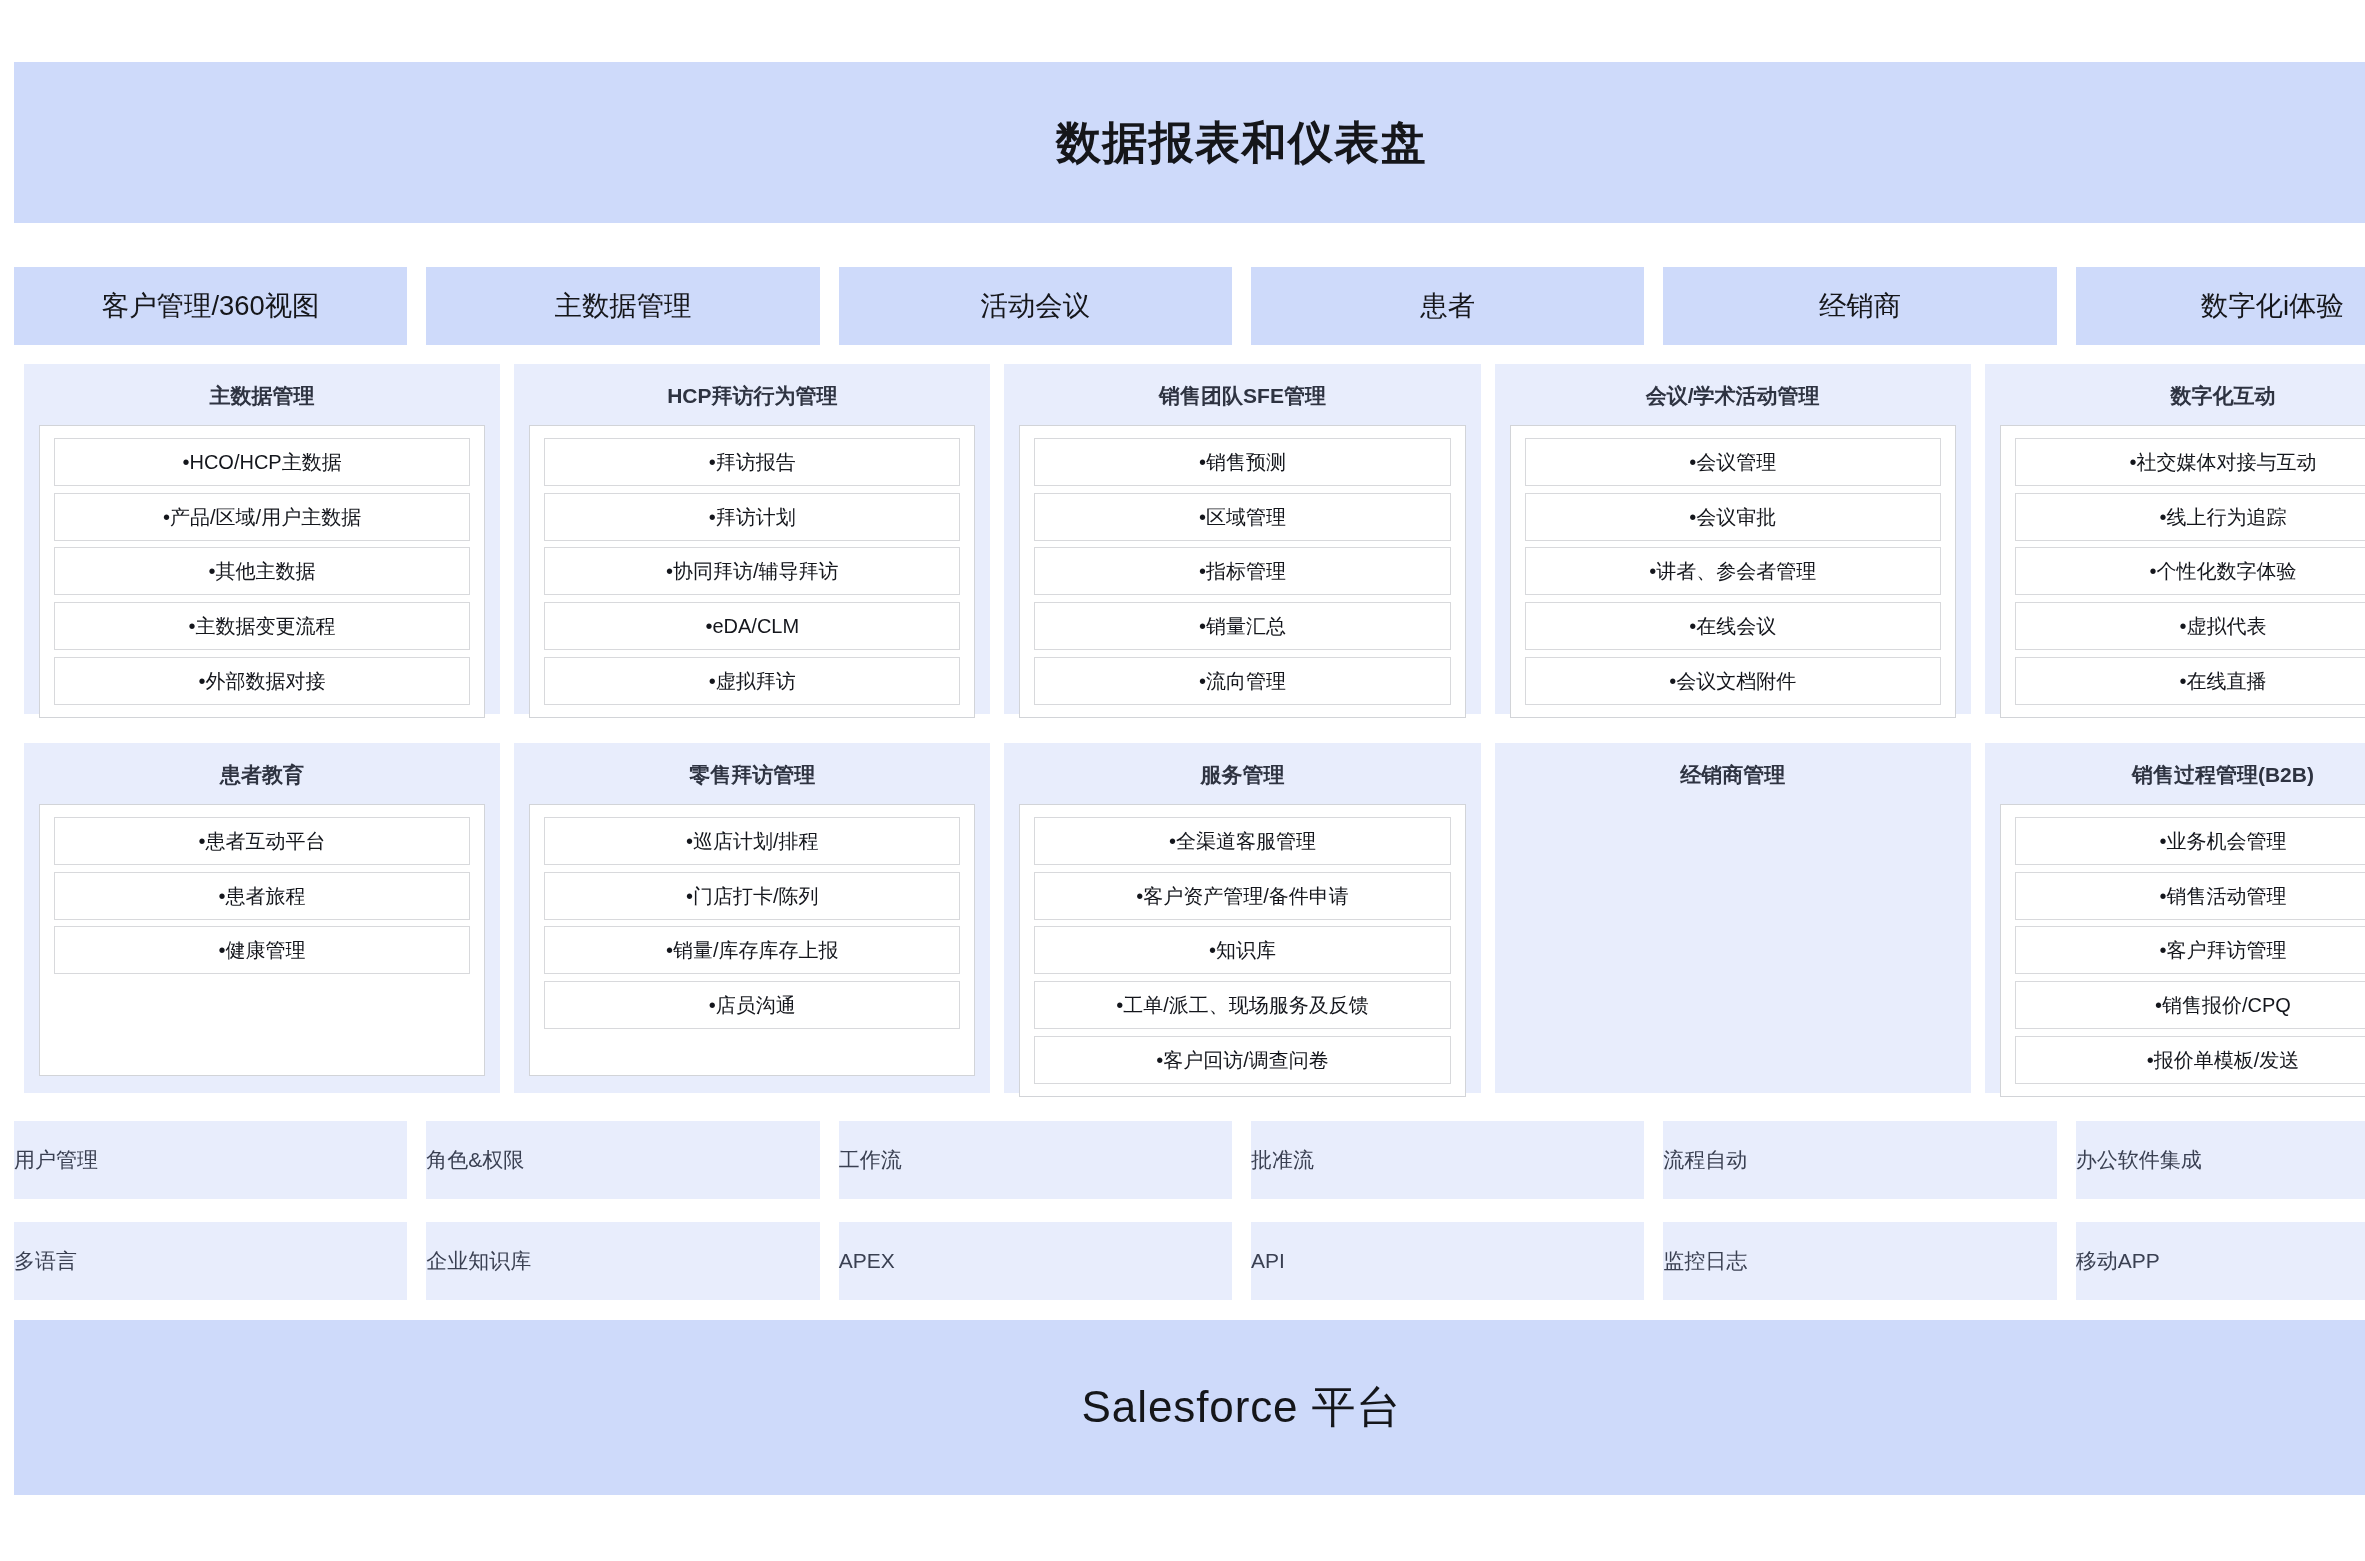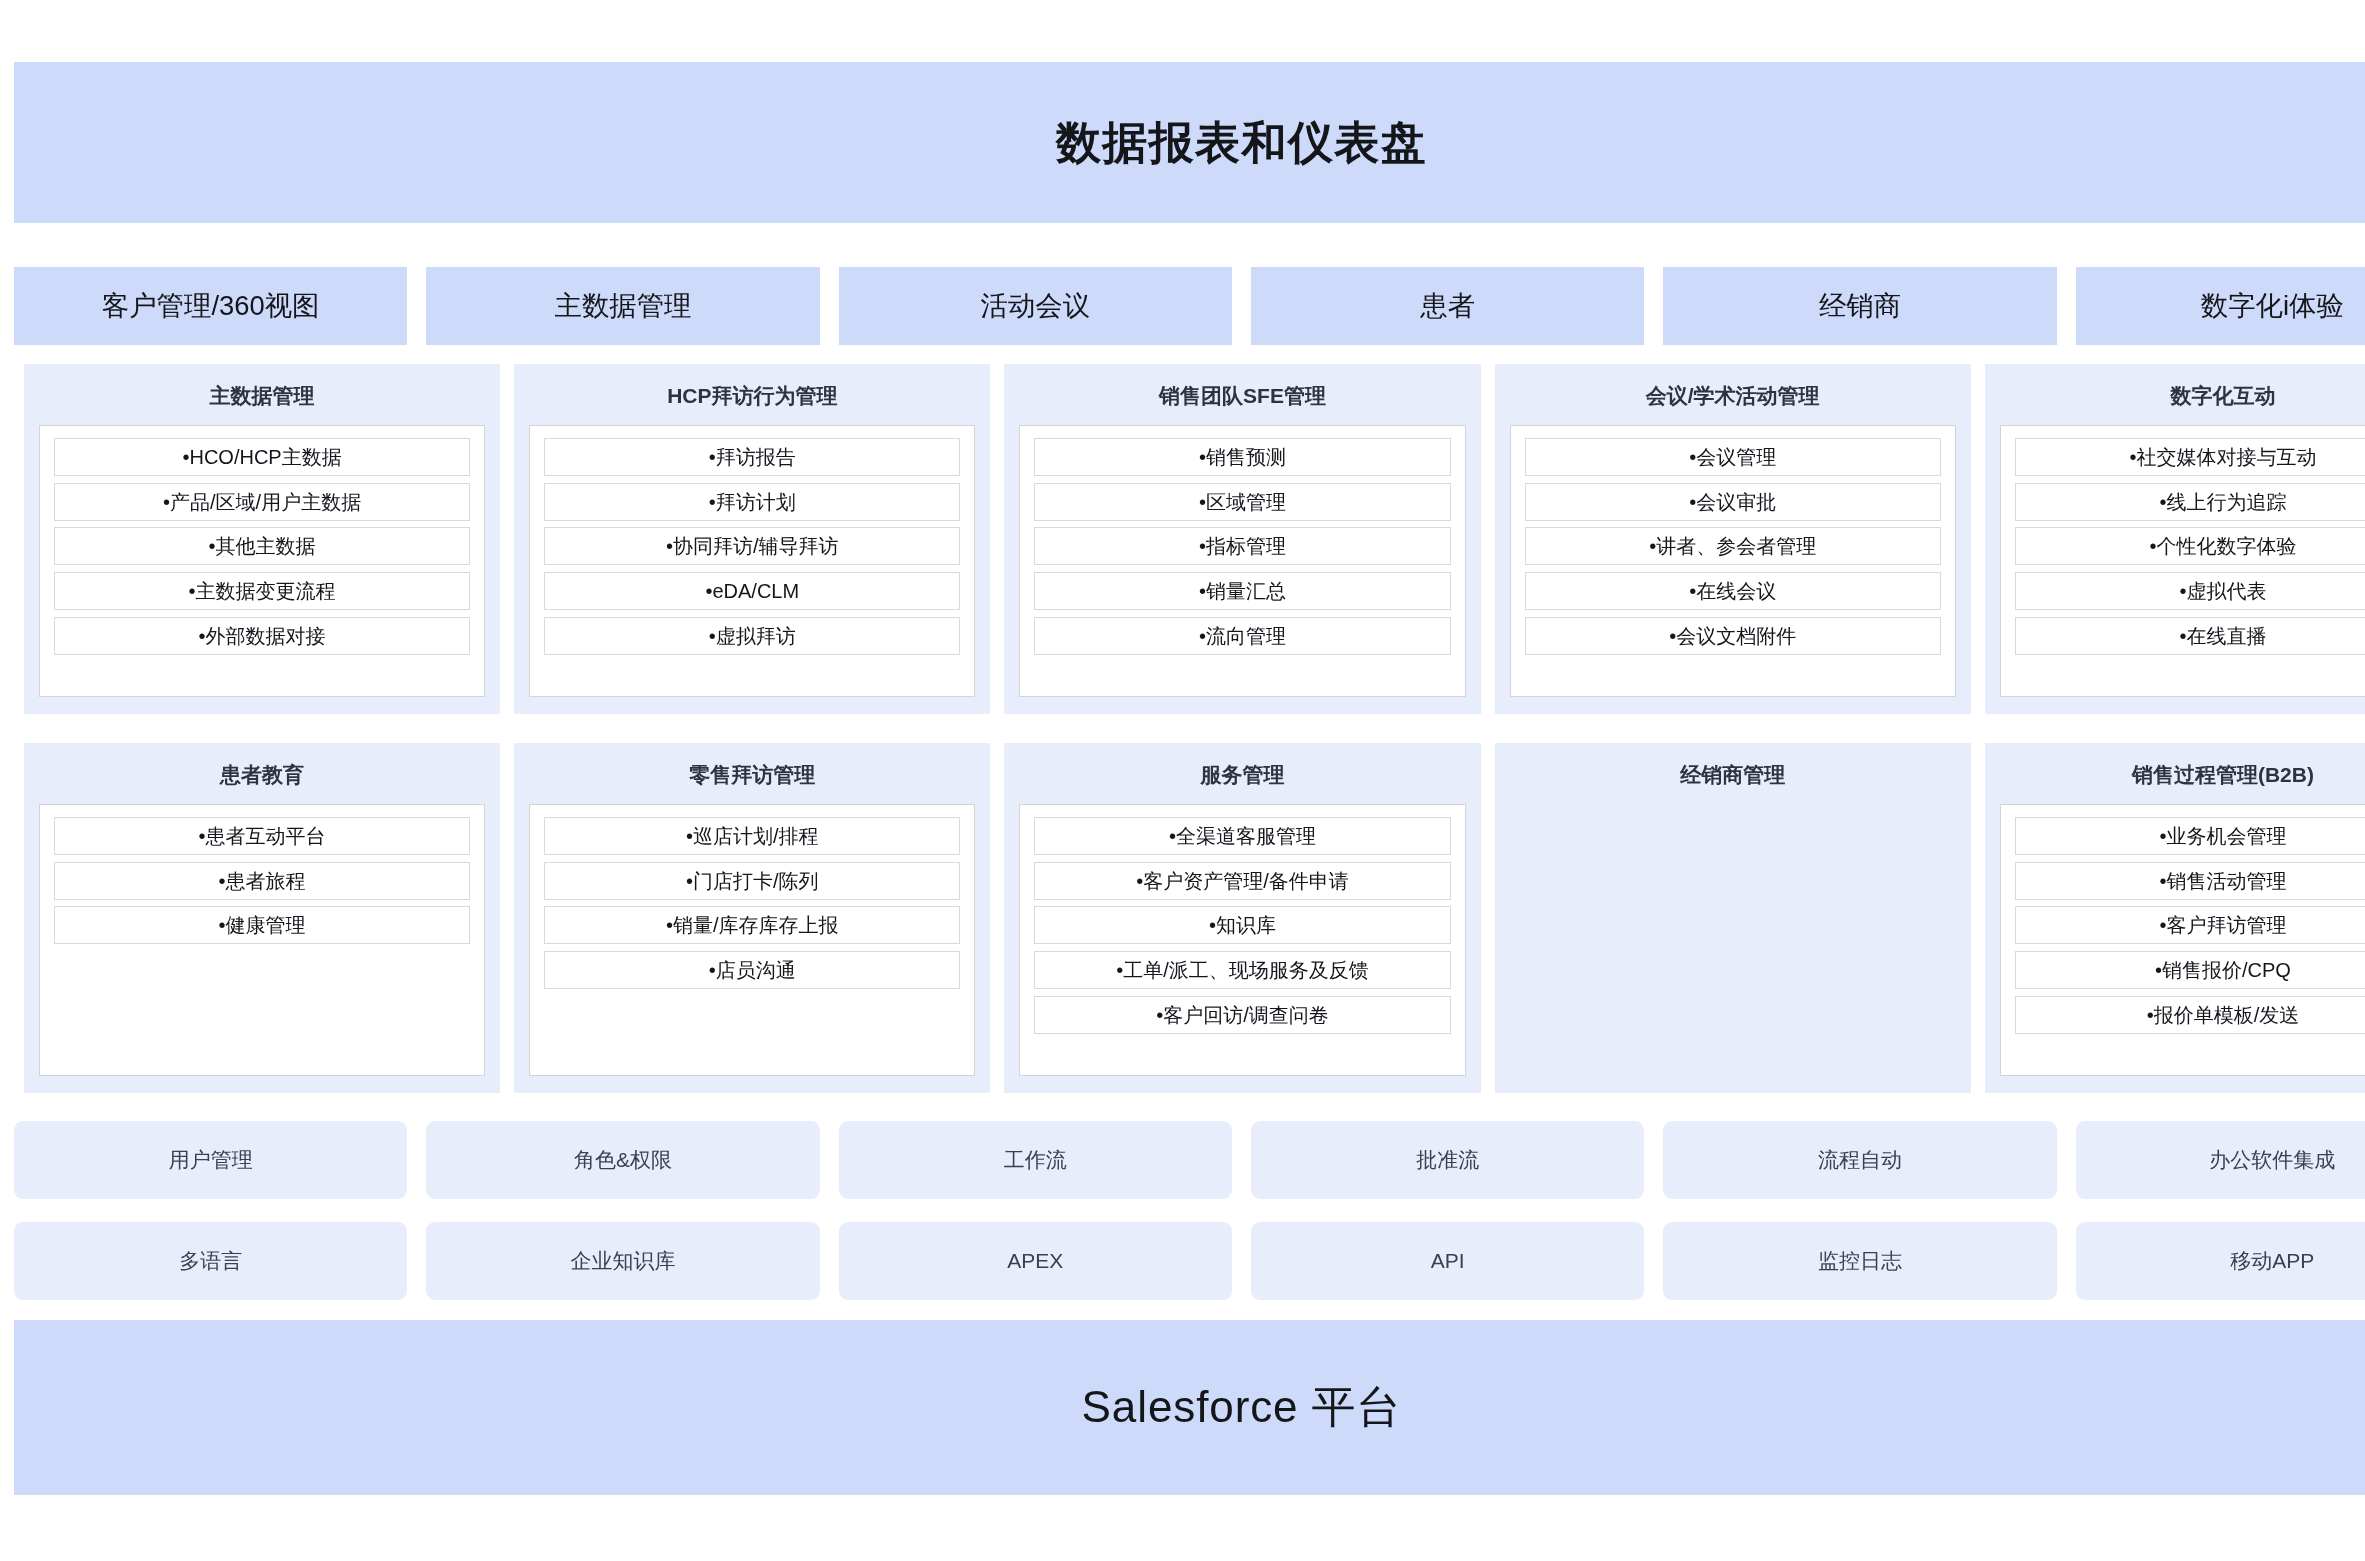--- a/index.html
+++ b/index.html
@@ -70,21 +70,21 @@
   .card-inner {
     width: 100%;
     flex: 1 1 auto;
     background: #ffffff;
     border: 0.9px solid #d2d4d8;
     padding: 12.3px 14px;
     display: flex; flex-direction: column;
     gap: 6.6px;
   }
   .item-box {
-    height: 38px;
+    height: 48px;
     background: #ffffff;
     border: 0.9px solid #d8d9dc;
     display: flex; align-items: center; justify-content: center;
     flex: 0 0 auto;
   }
   .item-box .txt {
     font-size: 20px; color: #14161c;
     white-space: nowrap; line-height: 1;
   }
 
@@ -93,21 +93,21 @@
     position: absolute;
     left: 14px;
     width: 2455px; height: 78px;
     display: flex; gap: 19px;
   }
   .plat-row.p1 { top: 1121px; }
   .plat-row.p2 { top: 1222px; }
   .plat-item {
     flex: 1 1 0;
     background: #e8edfc;
-    display: flex; align-items: center; justify-content: center; border-radius: 9px;
+    display: flex; align-items: center; justify-content: flex-start;
   }
   .plat-item .txt {
     font-size: 21px; color: #3a4052; white-space: nowrap;
   }
 
   
   .footer-banner {
     position: absolute;
     left: 14px; top: 1320px;
     width: 2455px; height: 175px;

